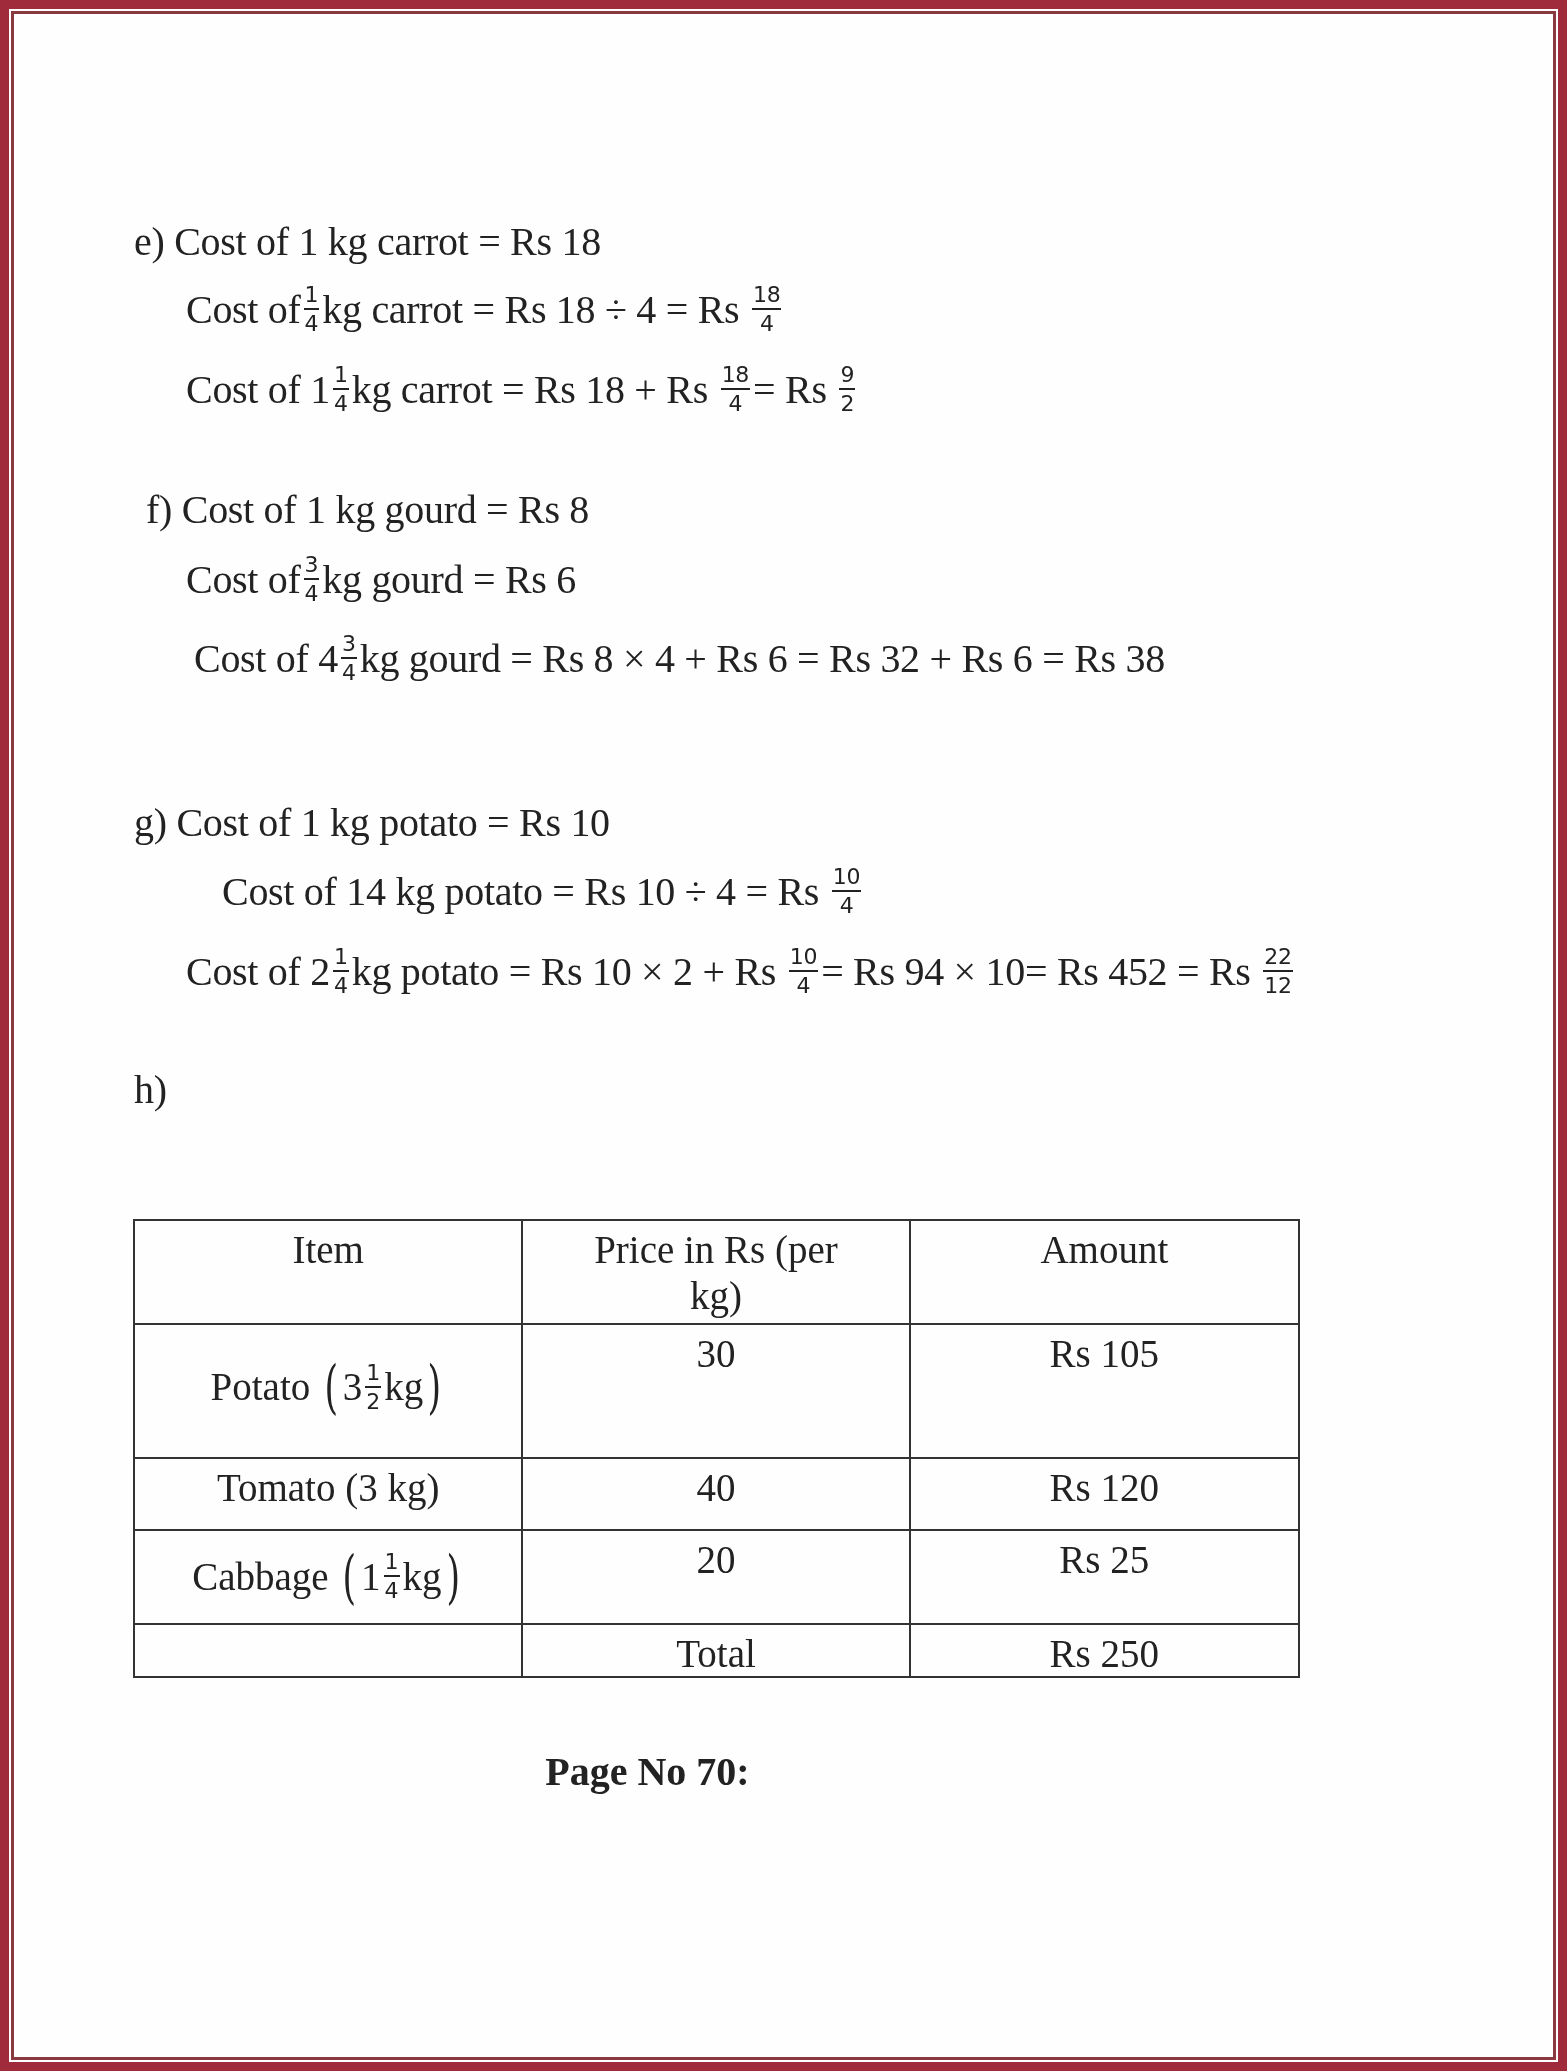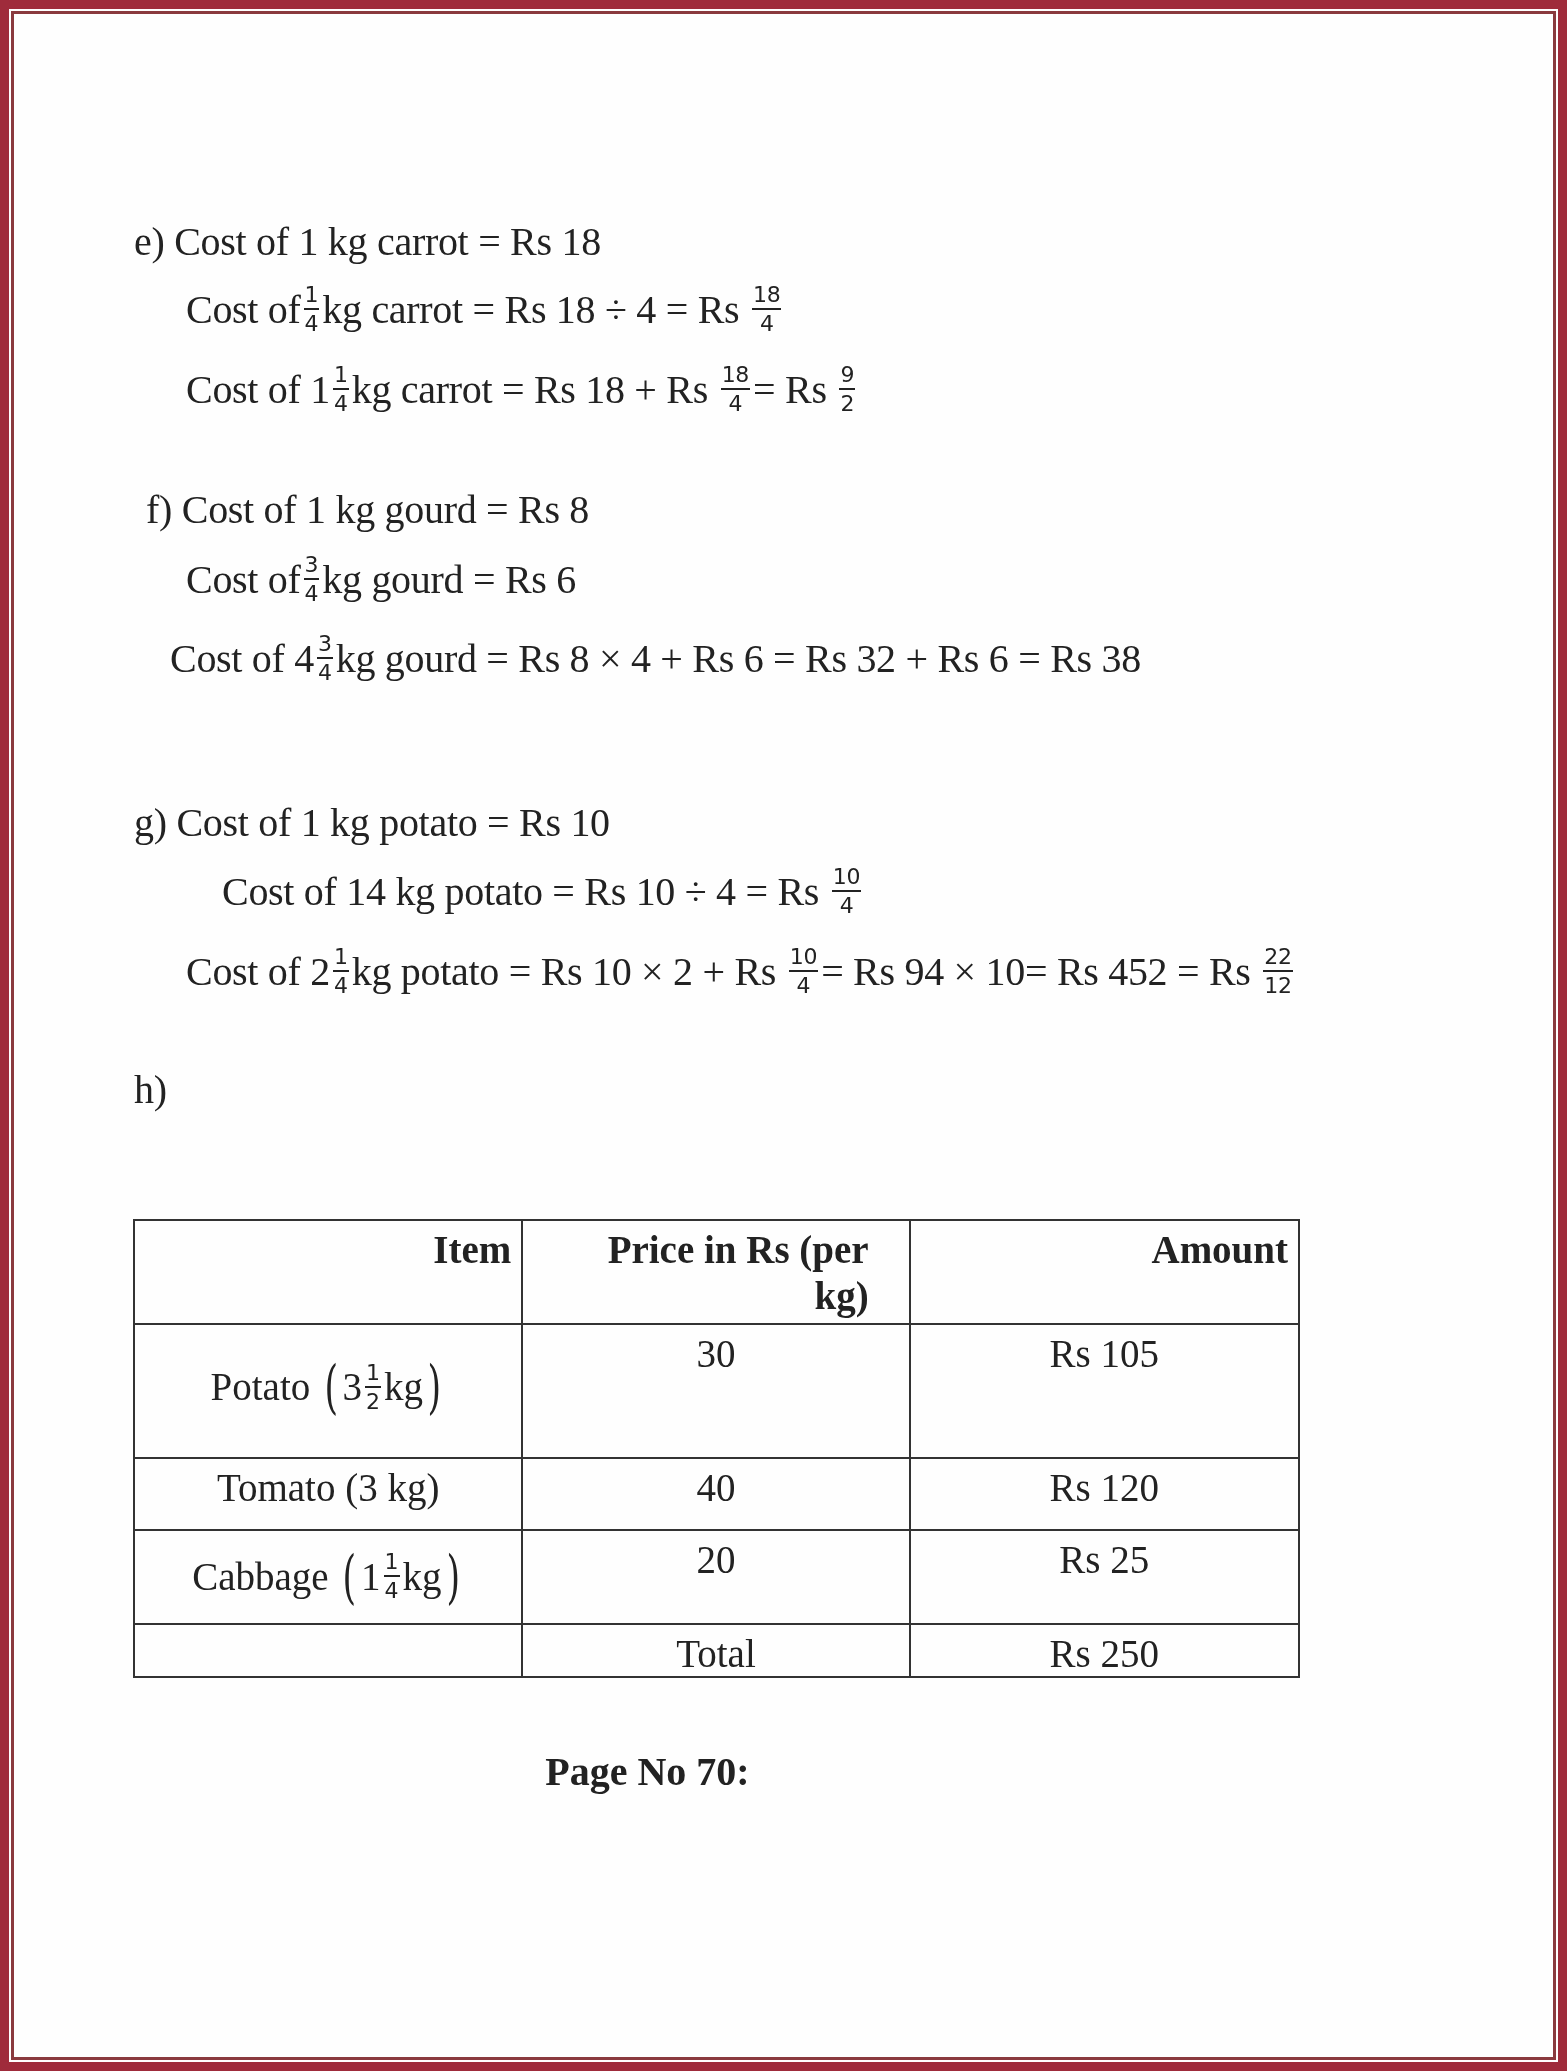--- a/index.html
+++ b/index.html
@@ -10,21 +10,21 @@
   .inner { position:absolute; left:11px; top:11px; right:11px; bottom:11px;
            border:3px solid #8a3a3e; }
   .line { position:absolute; white-space:nowrap; font-size:40px; line-height:1; letter-spacing:-0.3px; }
   .frac { display:inline-block; vertical-align:middle; text-align:center; font-family:"DejaVu Sans", sans-serif;
           font-size:22px; line-height:1; margin:0 3px; position:relative; top:-4px; }
   .frac .num { display:block; padding:0 1px 2px; border-bottom:2.5px solid #222; }
   .frac .den { display:block; padding-top:3px; }
   table.grid { position:absolute; left:133px; top:1219px; border-collapse:collapse; width:1167px; }
   table.grid td, table.grid th { border:2px solid #333; text-align:center; vertical-align:top;
           font-size:39px; padding:6px 10px 0; font-family:"Liberation Serif", serif; color:#222; }
-  table.grid th { font-weight:bold; line-height:46px;text-align:right; }
+  table.grid th { font-weight:normal; line-height:46px; }
   .paren { font-size:58px; font-weight:normal; vertical-align:middle; position:relative; top:-4px; font-family:"DejaVu Serif", serif; transform:scaleX(0.6); display:inline-block; }
   .page-no { position:absolute; left:0; width:1295px; text-align:center; top:1748px; font-size:40px; font-weight:bold; }
 </style>
 </head>
 <body>
 
 <div class="outer"></div>
 <div class="inner"></div>
 
 <div class="line" style="left:134px; top:222px;">
@@ -41,21 +41,21 @@
   <span class="frac"><span class="num">9</span><span class="den">2</span></span>
 </div>
 
 <div class="line" style="left:146px; top:490px;">
   <span>f)</span>
   <span>Cost of 1 kg gourd = Rs 8</span>
 </div>
 <div class="line" style="left:186px; top:558px;">
   <span>Cost of</span><span class="frac"><span class="num">3</span><span class="den">4</span></span><span>kg gourd = Rs 6</span>
 </div>
-<div class="line" style="left:170px; top:637px;">
+<div class="line" style="left:194px; top:637px;">
   <span>Cost of 4</span><span class="frac"><span class="num">3</span><span class="den">4</span></span><span>kg gourd = Rs 8 × 4 + Rs 6 = Rs 32 + Rs 6 = Rs 38</span>
 </div>
 
 <div class="line" style="left:134px; top:803px;">
   <span>g)</span>
   <span>Cost of 1 kg potato = Rs 10</span>
 </div>
 <div class="line" style="left:186px; top:870px;margin-left:36px;">
   <span>Cost of 14 kg potato = Rs 10 ÷ 4 = Rs</span>
   <span class="frac"><span class="num">10</span><span class="den">4</span></span>

